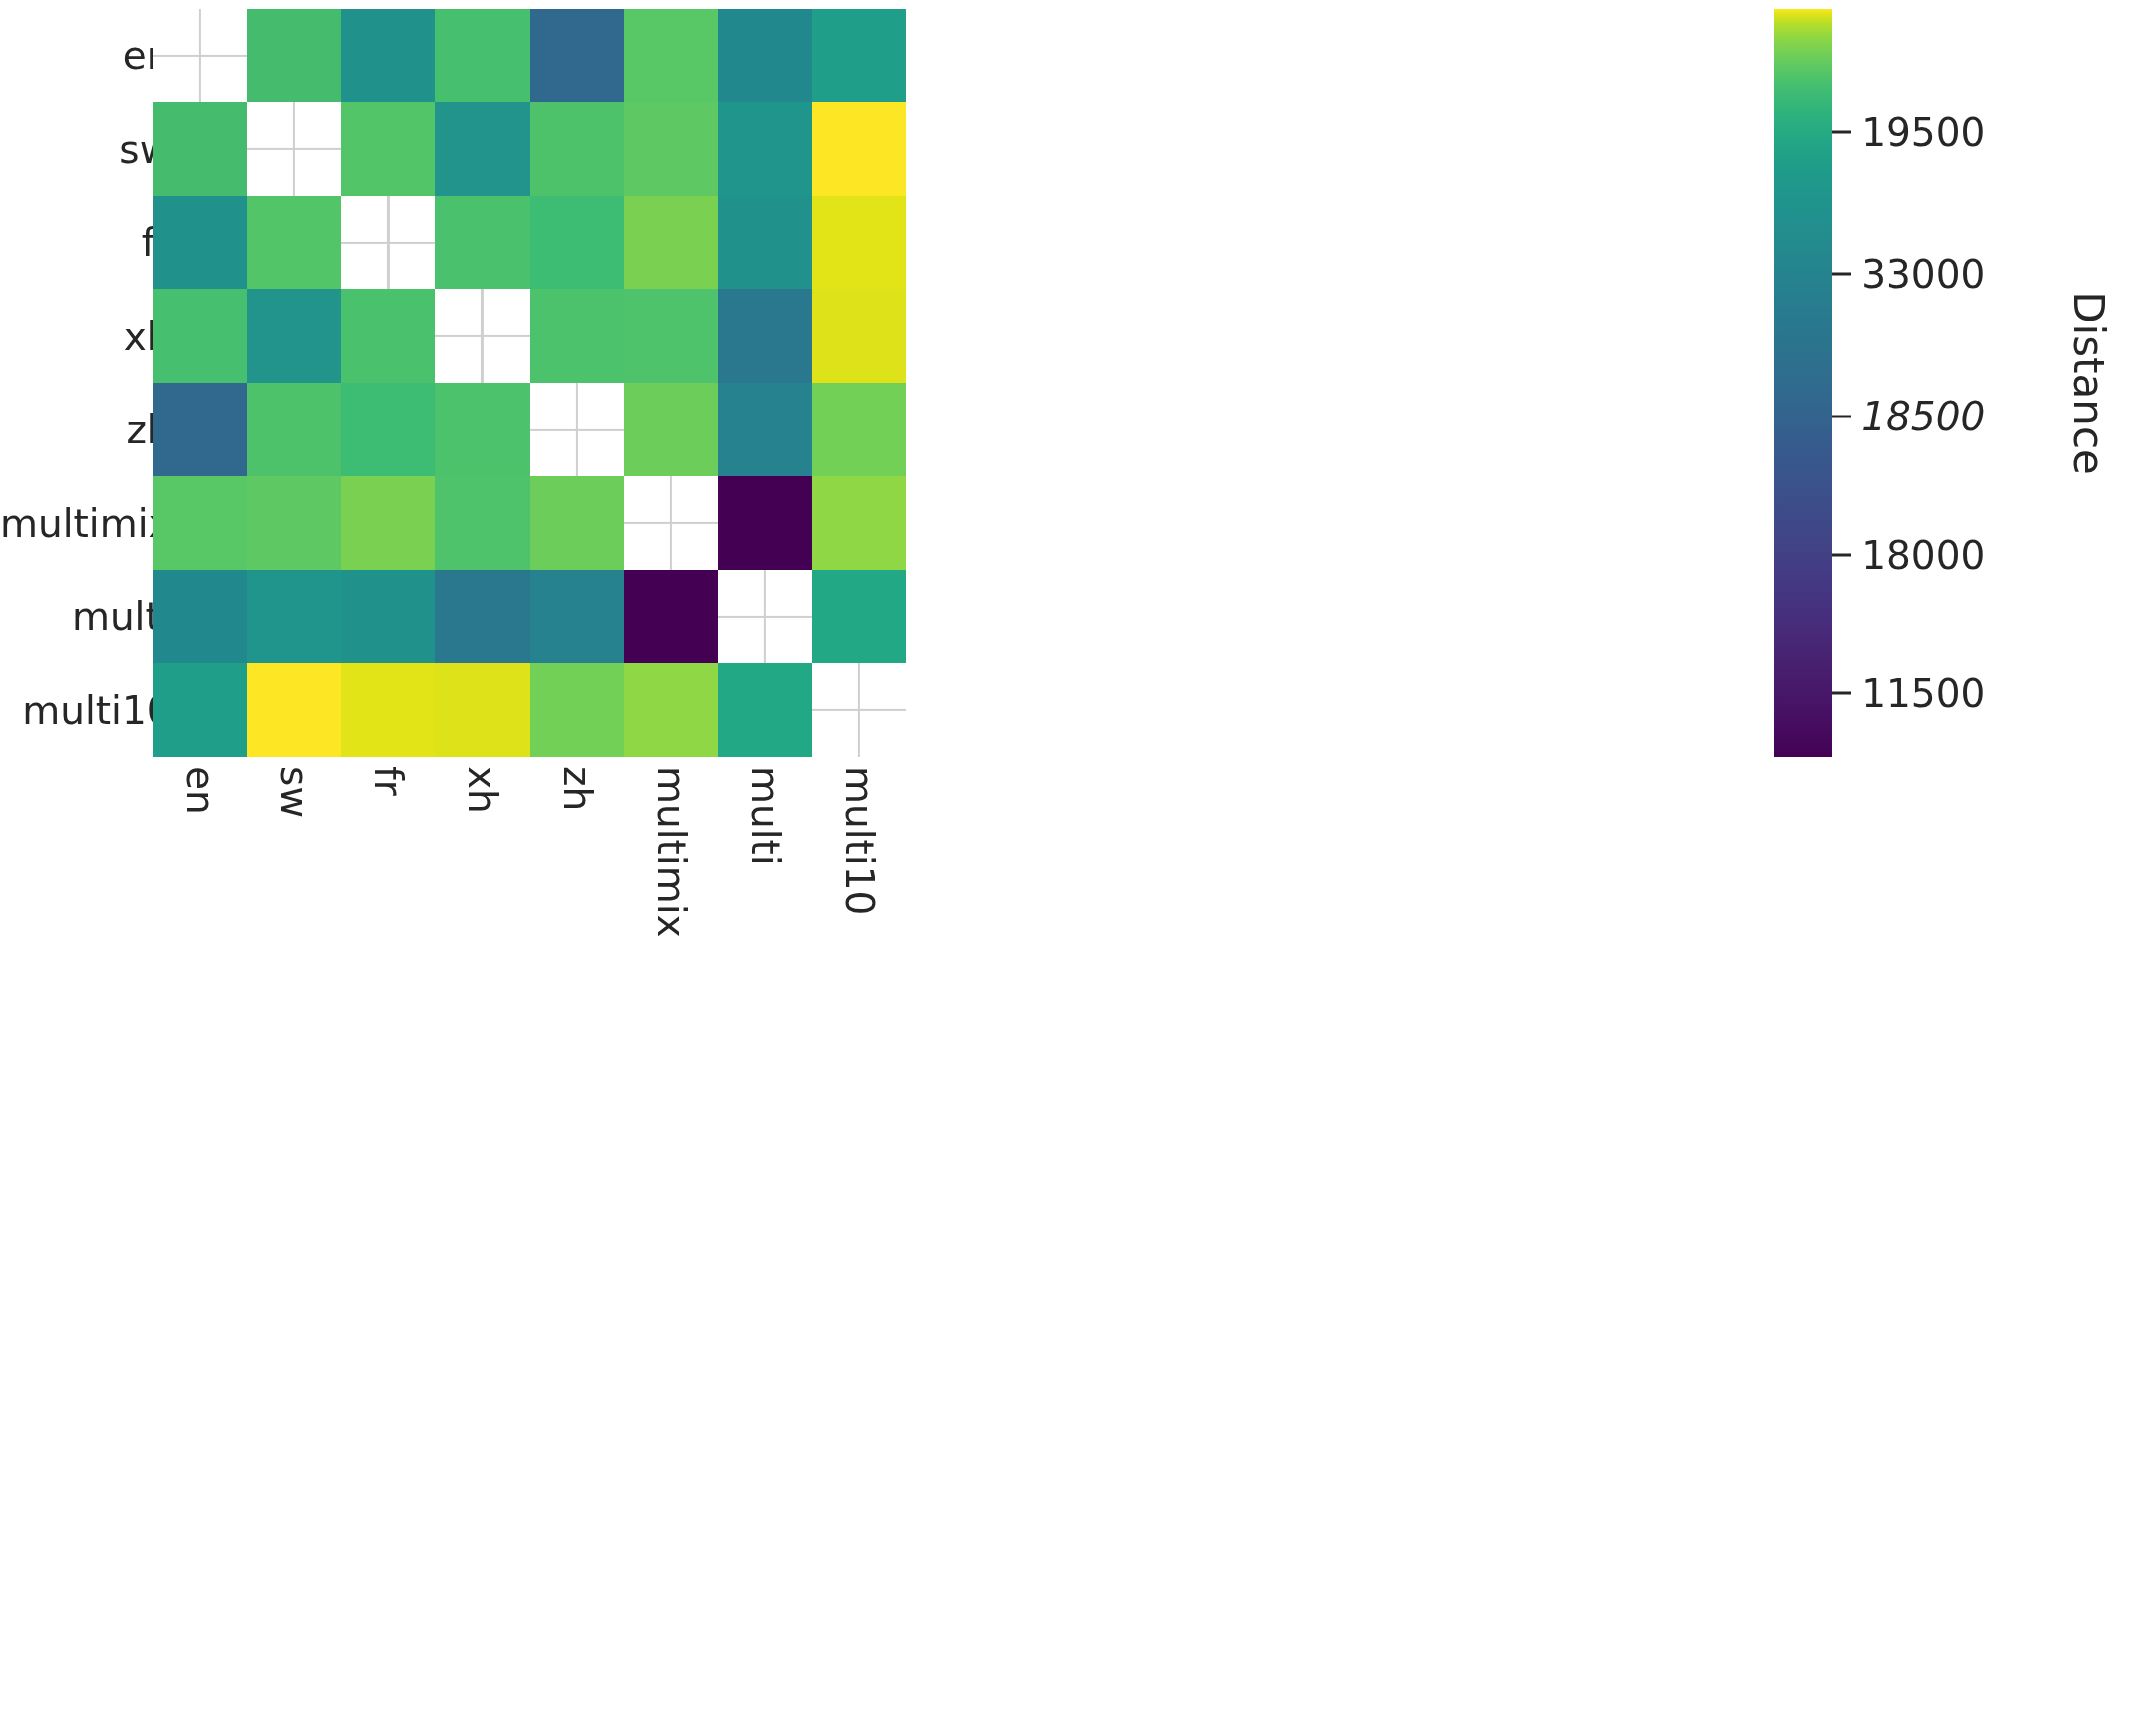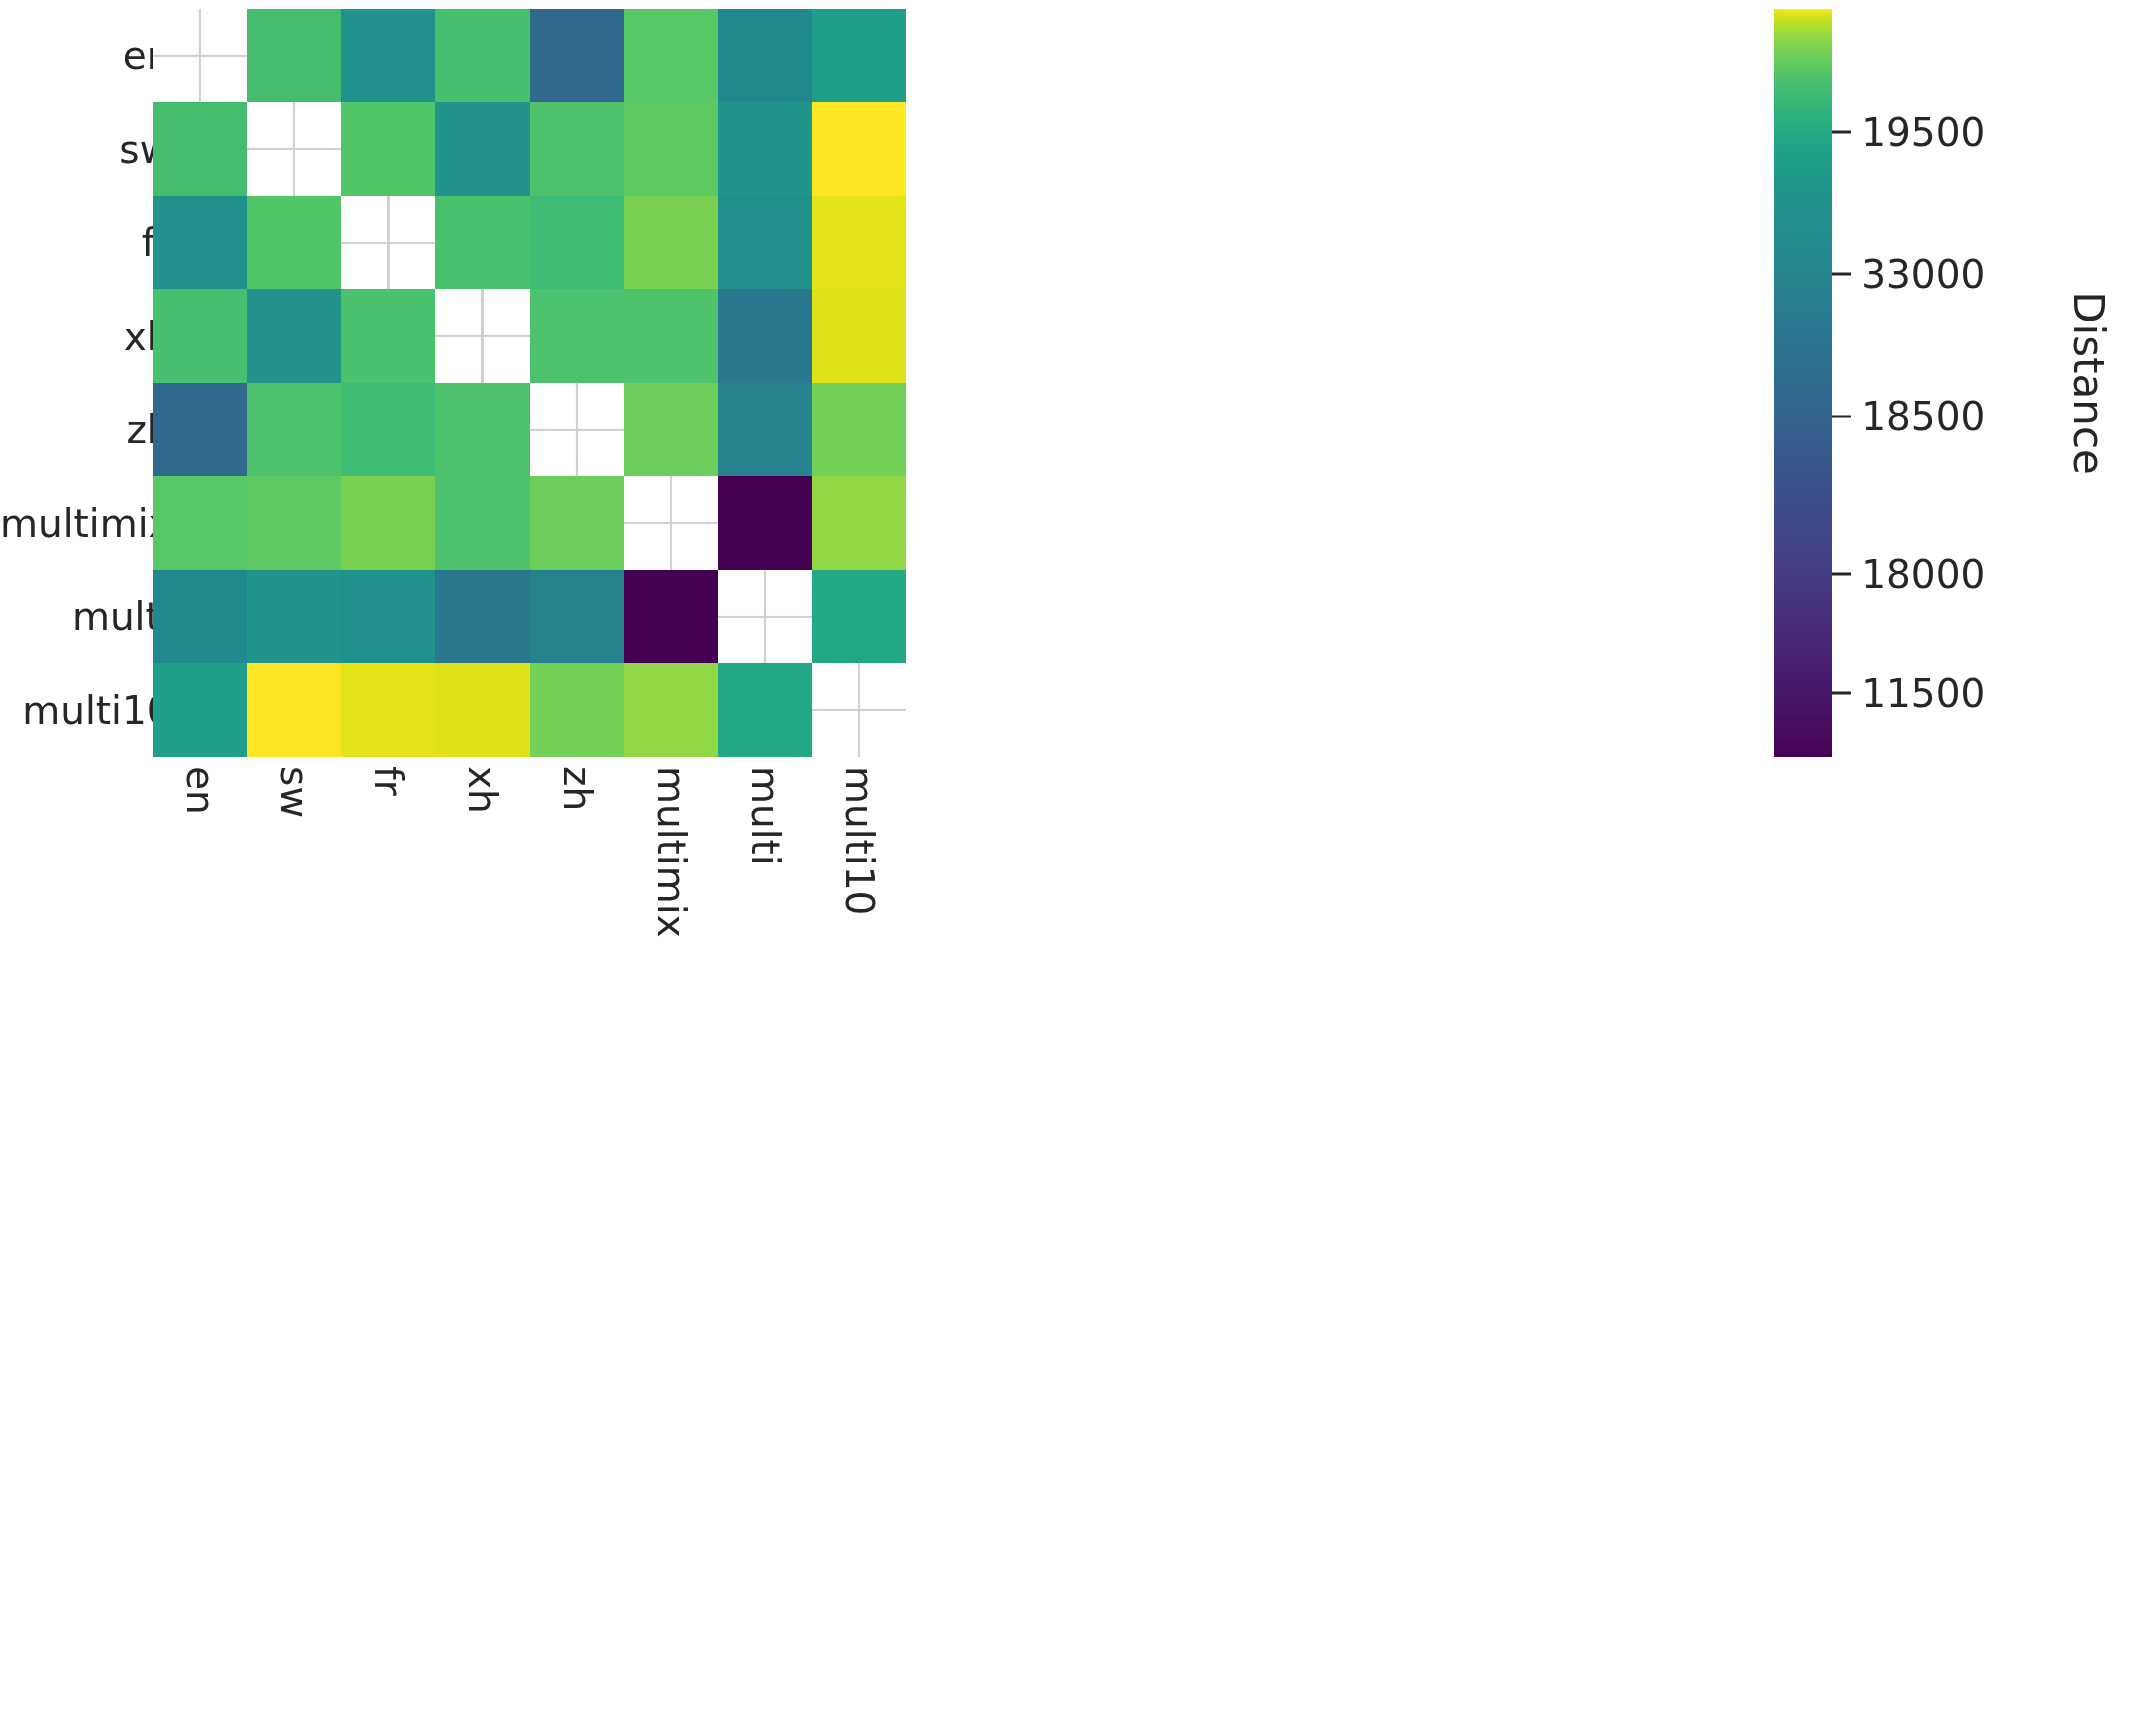--- a/index.html
+++ b/index.html
@@ -236,25 +236,25 @@
   <div id="cbar-wrap">
     <div id="cbar"></div>
     <div class="cbtick" style="top:16.5%;">
       <span class="dash"></span>
       <span class="val">19500</span>
     </div>
     <div class="cbtick" style="top:35.5%;">
       <span class="dash"></span>
       <span class="val">33000</span>
     </div>
-    <div class="cbtick" style="top:54.5%;">
+    <div class="cbtick" style="top:54.5%;font-style:italic;">
       <span class="dash"></span>
       <span class="val">18500</span>
     </div>
-    <div class="cbtick" style="top:73.0%;margin-top:19px;">
+    <div class="cbtick" style="top:73.0%;">
       <span class="dash"></span>
       <span class="val">18000</span>
     </div>
     <div class="cbtick" style="top:91.5%;">
       <span class="dash"></span>
       <span class="val">11500</span>
     </div>
     <div id="cbar-title">Distance</div>
   </div>
 

